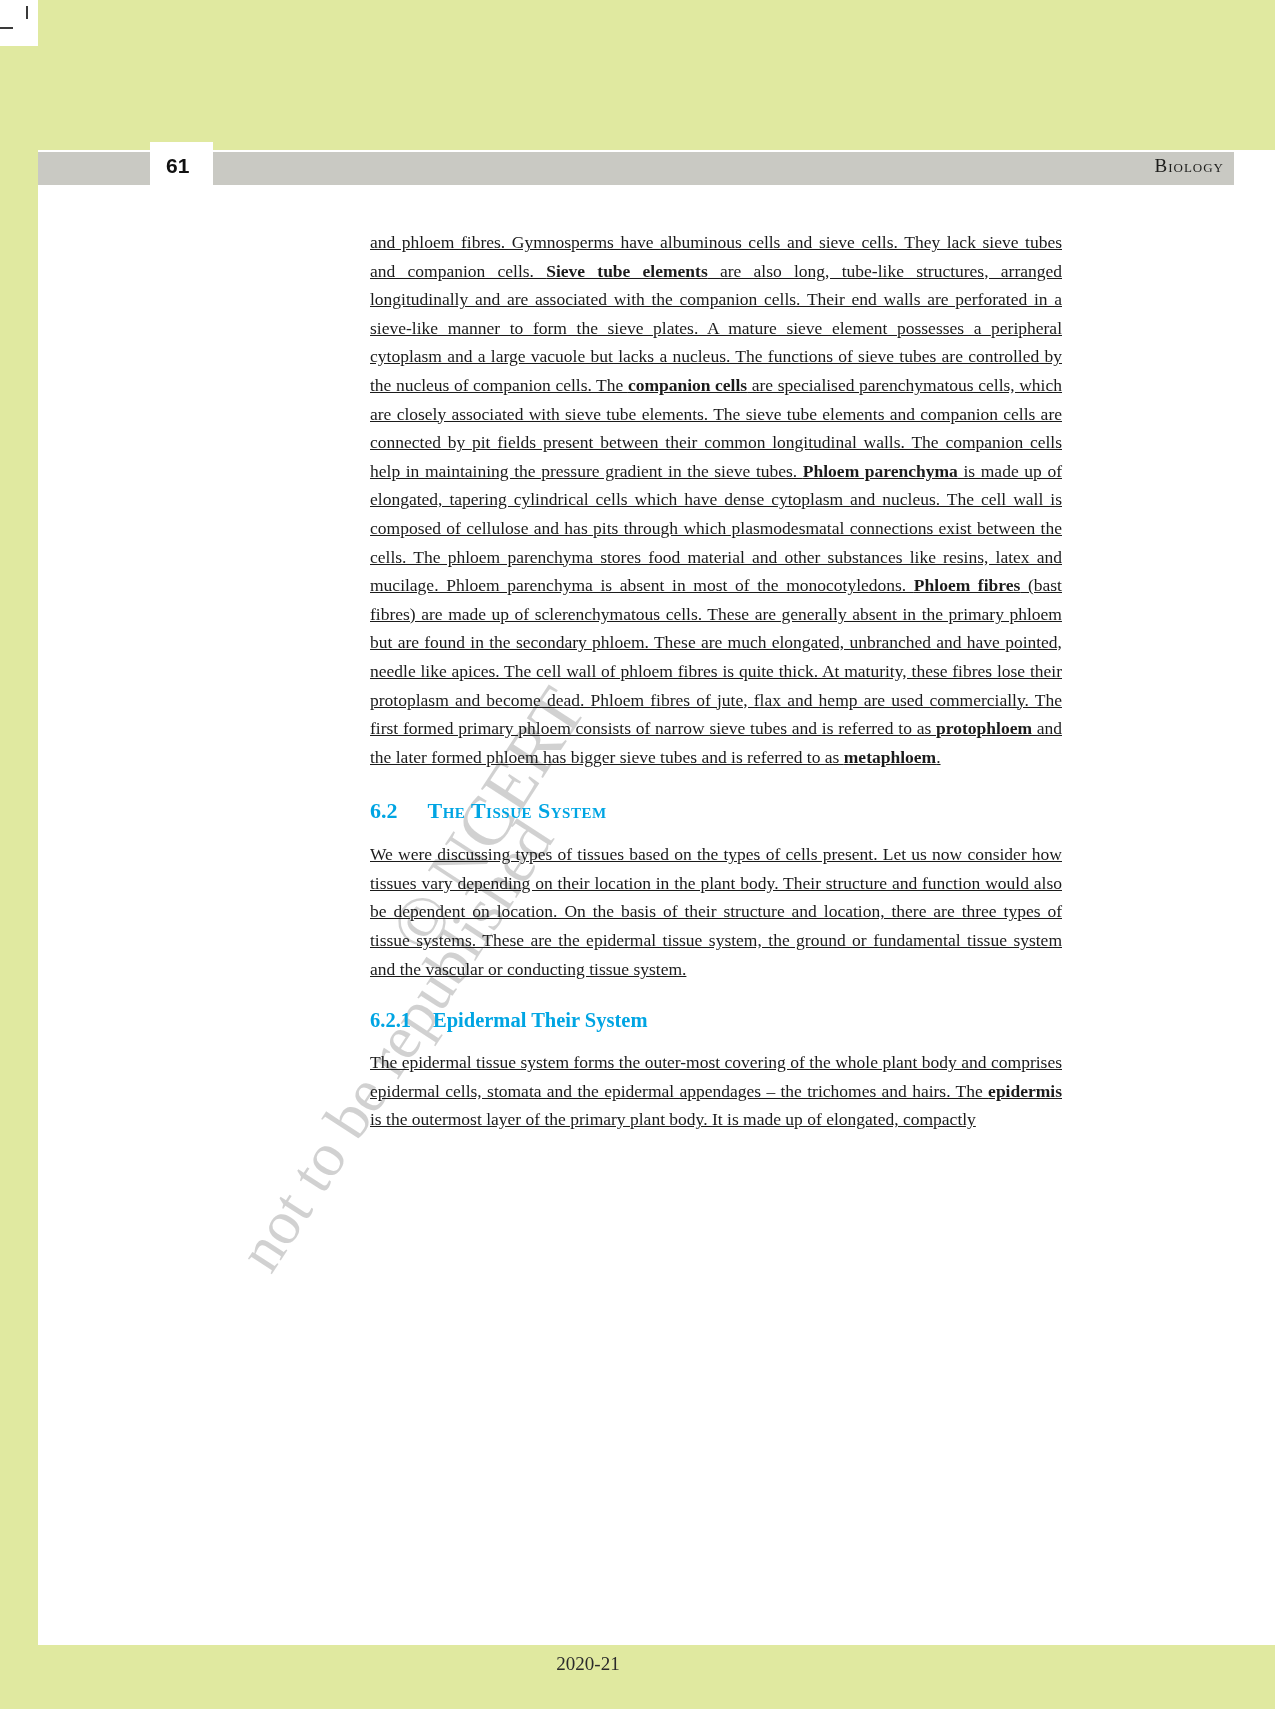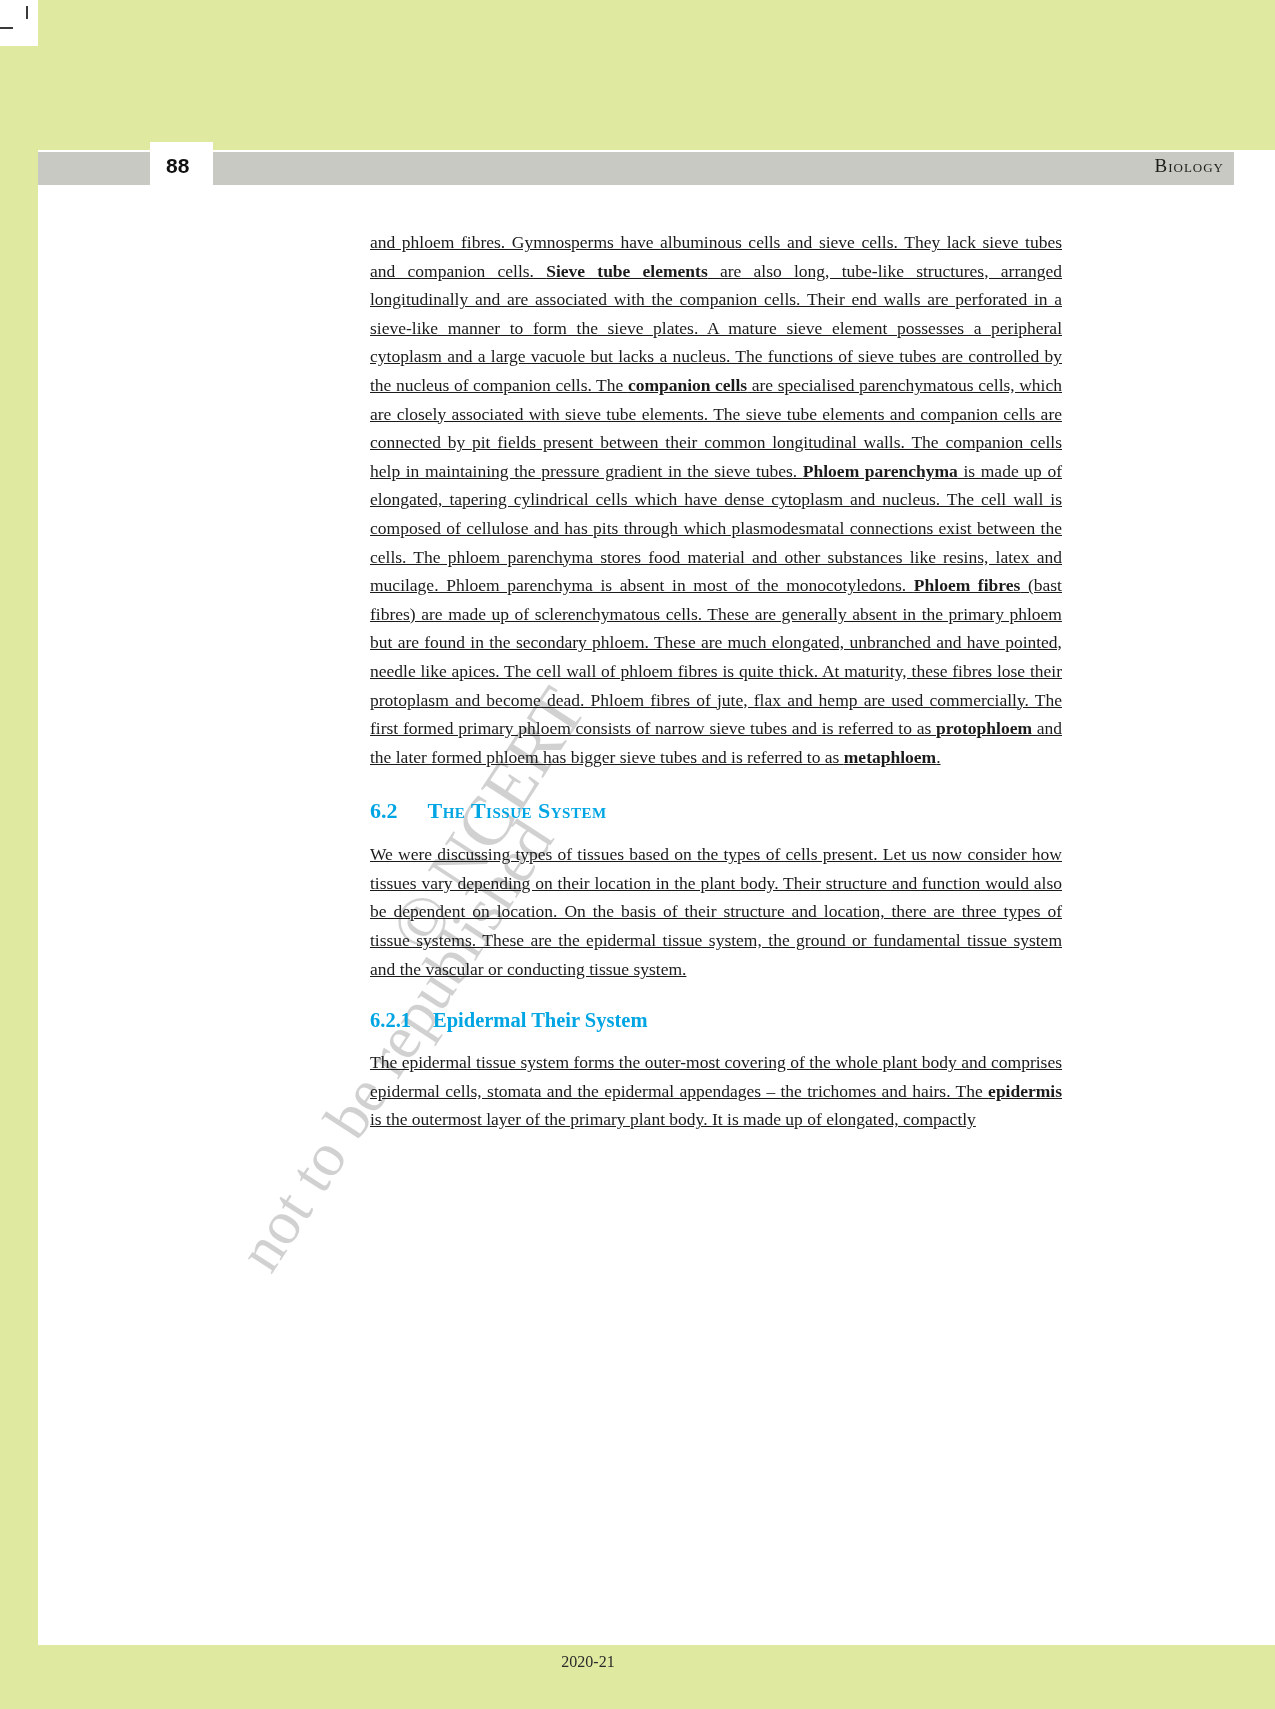--- a/index.html
+++ b/index.html
@@ -51,21 +51,21 @@
   .sec-num { margin-right:30px; }
   .sec-title { font-variant:small-caps; letter-spacing:0.5px;text-align:right; }
   .sub-heading {
     margin:26px 0 16px 0; font-size:20.5px; font-weight:bold;
     color:#00a5e3;
   }
   .sub-num { margin-right:22px; }
   
   .footer {
     position:absolute; left:0; top:1653px; width:1176px; text-align:center;
-    font-size:16px; color:#2a2a2a; z-index:2;
+    font-size:19px; color:#2a2a2a; z-index:2;
   }
 </style>
 </head>
 <body>
 
 <div class="page">
 
   <div class="band-left"></div>
   <div class="band-top"></div>
   <div class="band-bottom"></div>
@@ -73,21 +73,21 @@
   <div class="corner">
     <div class="mark-h"></div>
     <div class="mark-v"></div>
   </div>
 
   <div class="header-bar">
     <span class="header-right">Biology</span>
   </div>
 
   <div class="pagenum-box">
-    <span>88</span>
+    <span>61</span>
   </div>
 
   <div class="watermark wm1">© NCERT</div>
   <div class="watermark wm2">not to be republished</div>
 
   <div class="content">
 
     <p class="body-para"><span>and phloem fibres. Gymnosperms have albuminous cells and sieve cells. They lack sieve tubes and companion cells. </span><span class="bold">Sieve tube elements</span><span> are also long, tube-like structures, arranged longitudinally and are associated with the companion cells. Their end walls are perforated in a sieve-like manner to form the sieve plates. A mature sieve element possesses a peripheral cytoplasm and a large vacuole but lacks a nucleus. The functions of sieve tubes are controlled by the nucleus of companion cells. The </span><span class="bold">companion cells</span><span> are specialised parenchymatous cells, which are closely associated with sieve tube elements. The sieve tube elements and companion cells are connected by pit fields present between their common longitudinal walls. The companion cells help in maintaining the pressure gradient in the sieve tubes. </span><span class="bold">Phloem parenchyma</span><span> is made up of elongated, tapering cylindrical cells which have dense cytoplasm and nucleus. The cell wall is composed of cellulose and has pits through which plasmodesmatal connections exist between the cells. The phloem parenchyma stores food material and other substances like resins, latex and mucilage. Phloem parenchyma is absent in most of the monocotyledons. </span><span class="bold">Phloem fibres</span><span> (bast fibres) are made up of sclerenchymatous cells. These are generally absent in the primary phloem but are found in the secondary phloem. These are much elongated, unbranched and have pointed, needle like apices. The cell wall of phloem fibres is quite thick. At maturity, these fibres lose their protoplasm and become dead. Phloem fibres of jute, flax and hemp are used commercially. The first formed primary phloem consists of narrow sieve tubes and is referred to as </span><span class="bold">protophloem</span><span> and the later formed phloem has bigger sieve tubes and is referred to as </span><span class="bold">metaphloem</span><span>.</span></p>
 
     <h2 class="section-heading">

